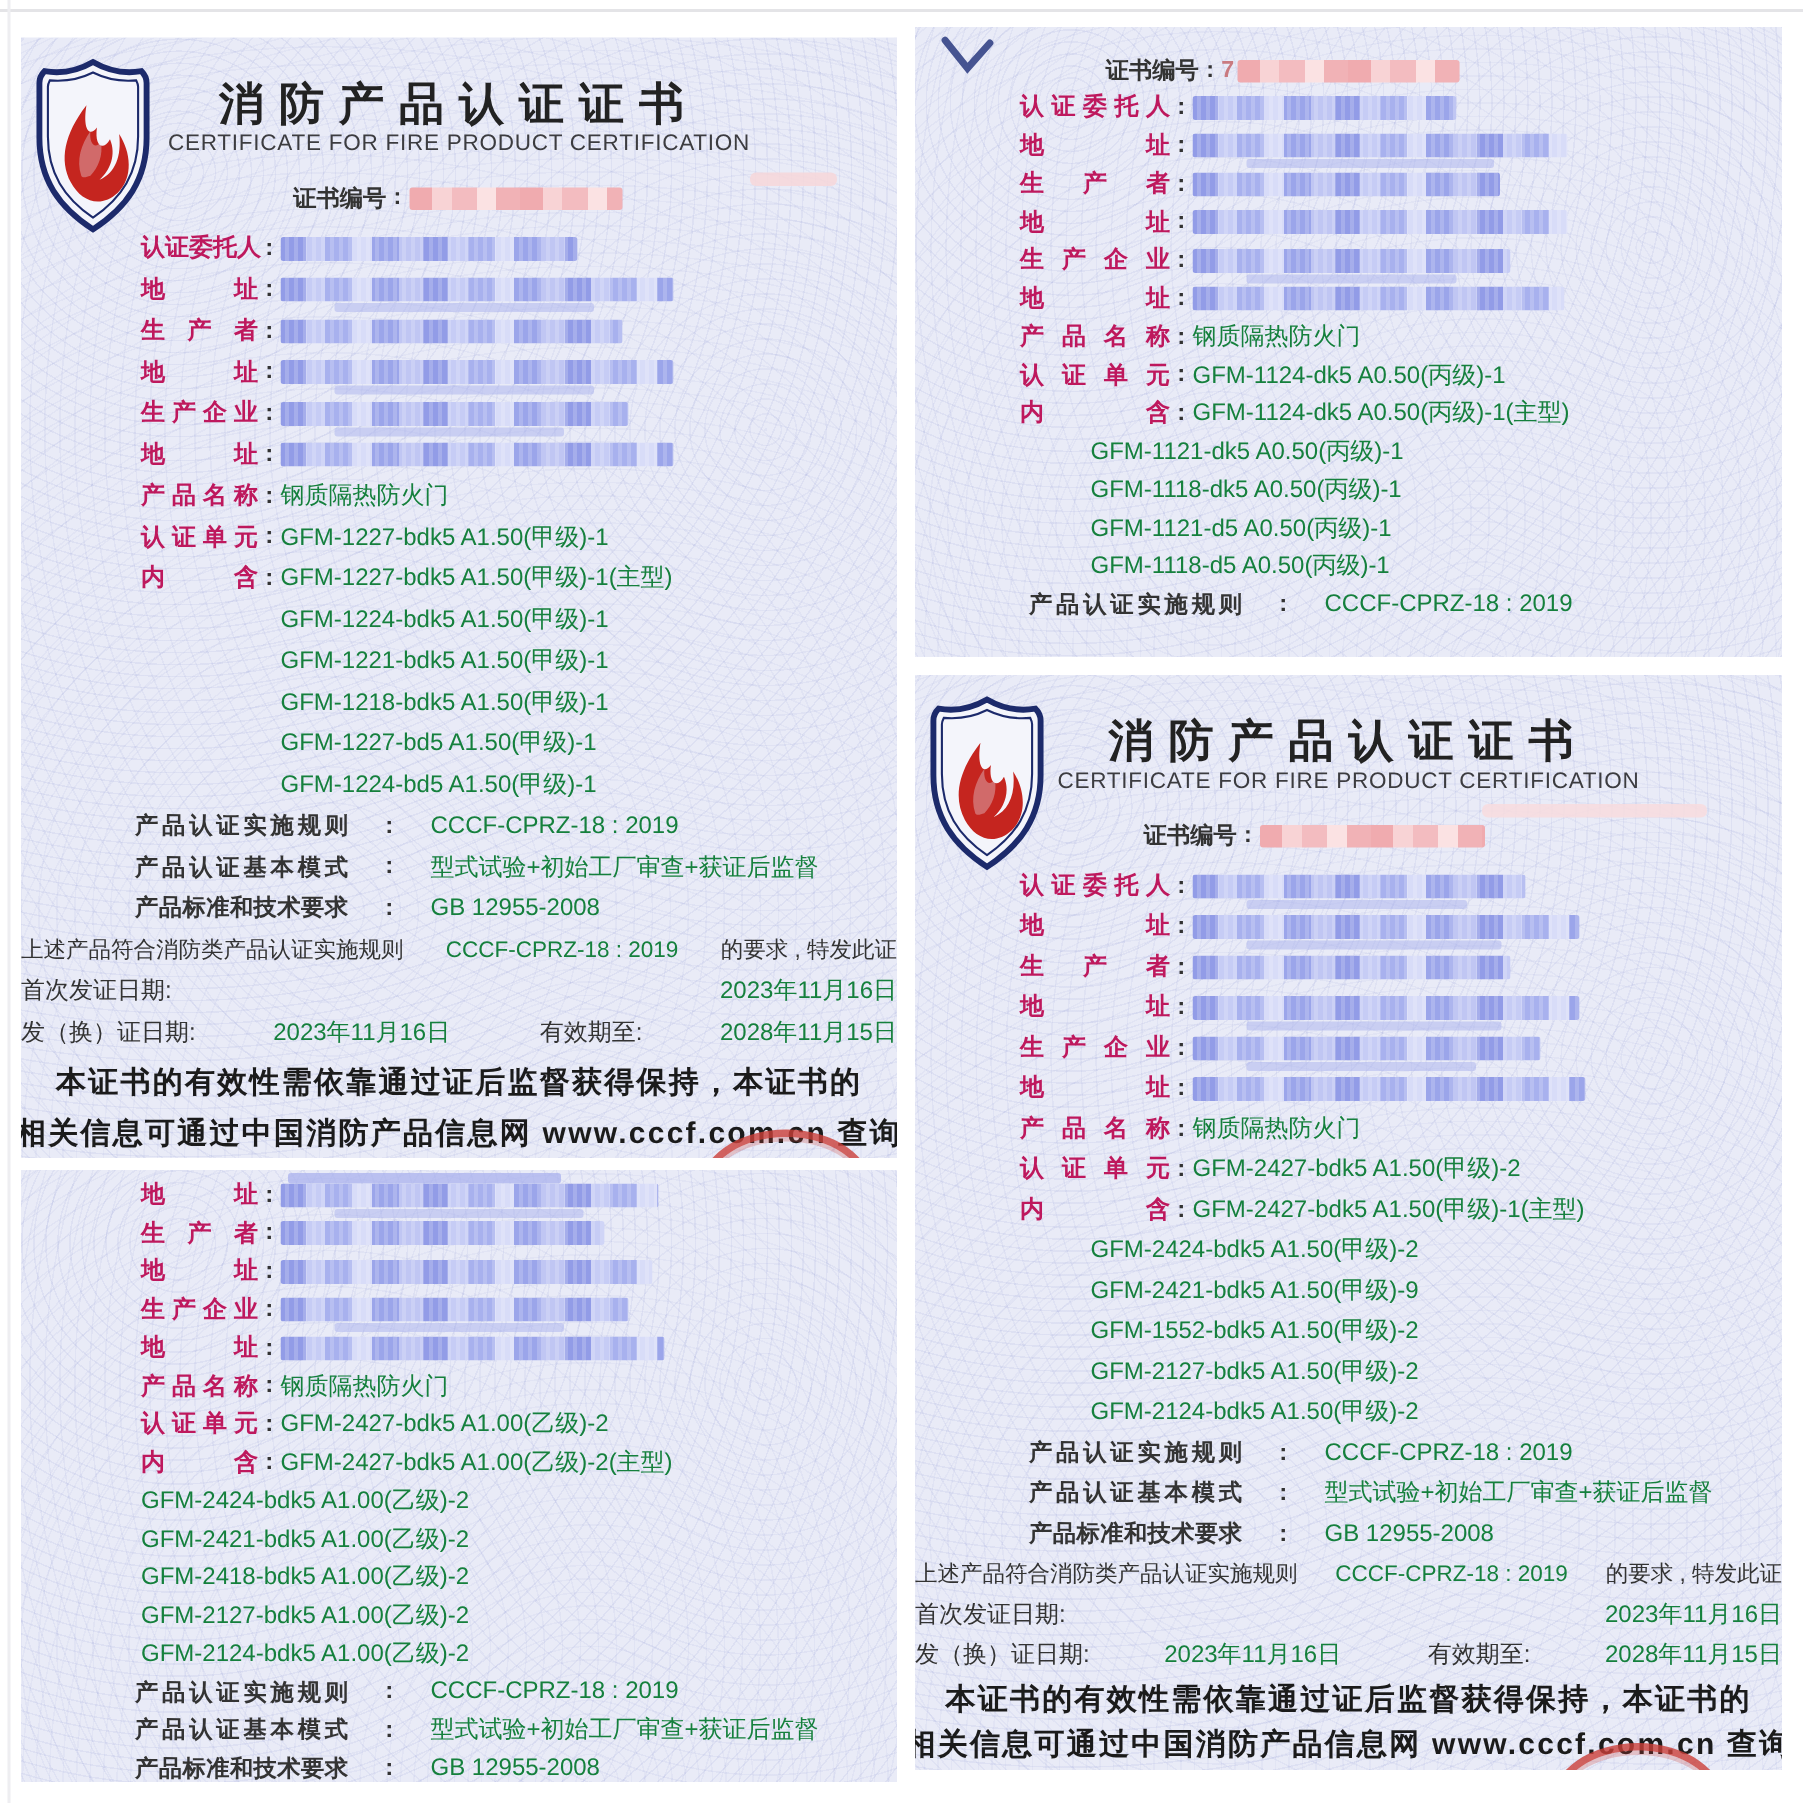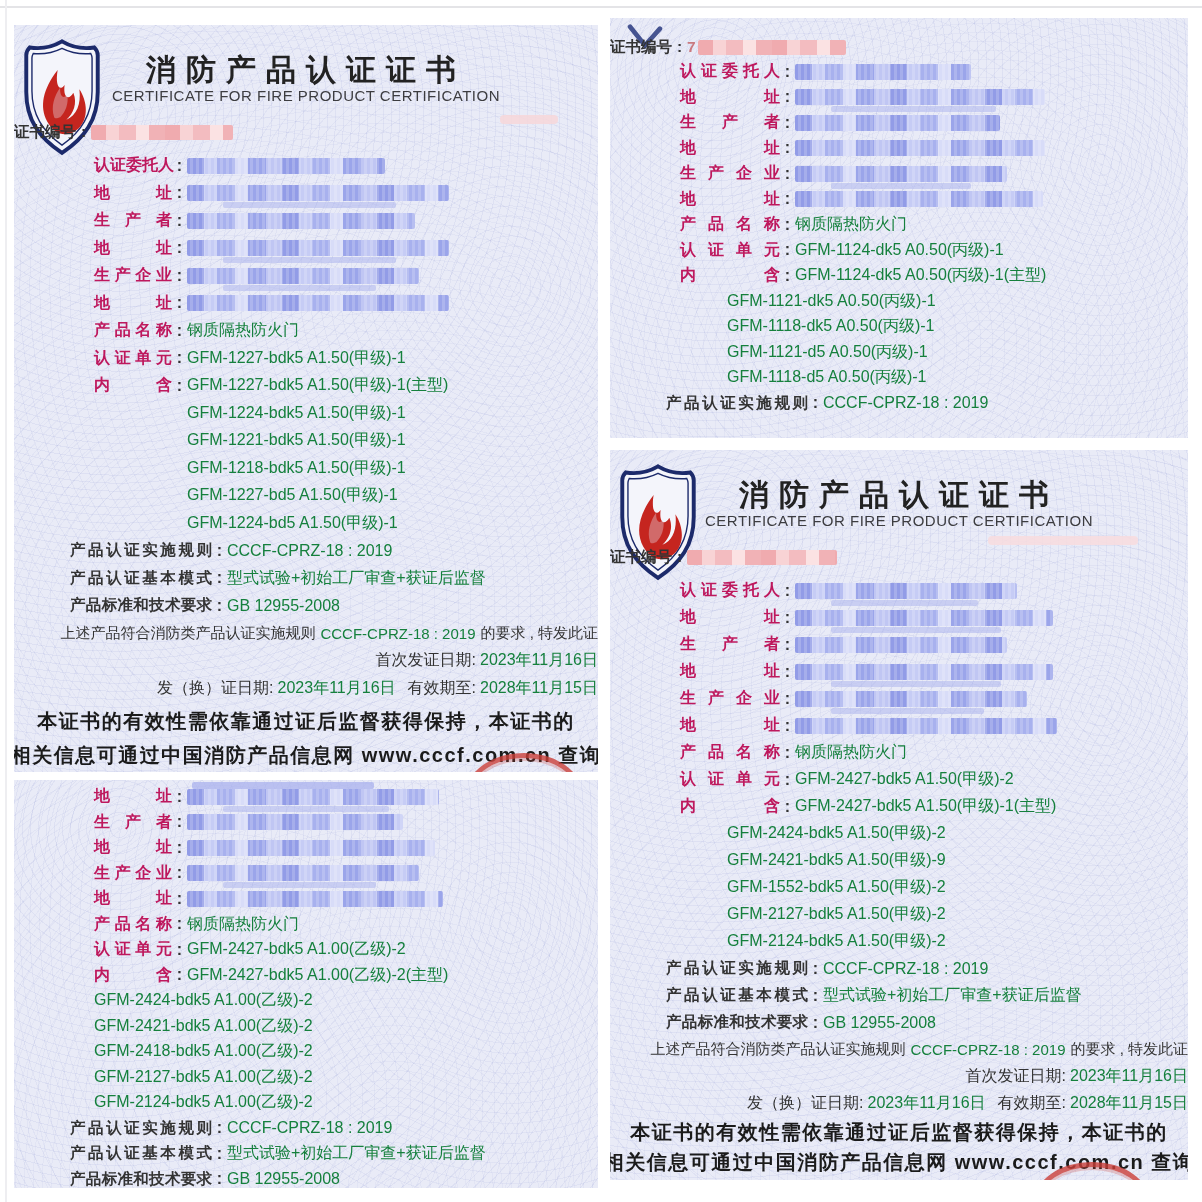--- a/index.html
+++ b/index.html
@@ -23,21 +23,21 @@
   .cert-d{left:610px;top:450px;width:578px;height:730px;}
 
   .hdr{position:relative;height:0;}
   .logo{position:absolute;top:12px;left:4px;width:88px;height:122px;}
   .logo-tip{position:absolute;top:6px;left:16px;width:38px;height:28px;opacity:.85;}
   .title{position:absolute;top:28px;left:0;width:100%;margin:0;text-align:center;
     font-size:30px;line-height:34px;font-weight:700;letter-spacing:10px;color:#222;}
   .subtitle{position:absolute;top:62px;left:0;width:100%;text-align:center;
     font-size:15px;line-height:18px;letter-spacing:.5px;color:#3c3c40;}
   .certno{position:absolute;top:96px;left:0;right:0;display:flex;align-items:center;
-    justify-content:flex-start;height:22px;font-size:15.5px;color:#333;font-weight:600;}
+    justify-content:center;height:22px;font-size:15.5px;color:#333;font-weight:600;}
   .cert-a .certno{padding-right:2px;}
   .cert-c .certno{top:18px;padding-right:88px;}
   .cert-d .certno{padding-right:46px;}
   .pink-smudge{position:absolute;border-radius:4px;background:#f7d7d9;opacity:.85;}
   .cert-a .pink-smudge{top:90px;right:40px;width:58px;height:9px;}
   .cert-d .pink-smudge{top:86px;right:50px;width:150px;height:9px;background:#f8dcde;}
 
   .content{position:relative;}
   .cert-a .content{padding-top:127px;}
   .cert-d .content{padding-top:127px;}
@@ -50,28 +50,28 @@
   .cert-c .row{padding-left:70px;}.cert-b .row{padding-left:80px;}
   .cert-d .row{padding-left:70px;}
 
   .jlbl{display:inline-block;width:78px;text-align:justify;text-align-last:justify;
     color:#be185d;font-weight:600;}
   .cert-c .jlbl,.cert-d .jlbl{width:100px;}
   .sep{display:inline-block;width:15px;text-align:center;color:#333;font-weight:600;}
   .val{color:#15803d;}
   .txt{color:#333;}
 
-  .row.long{padding-left:56px;}
+  .row.long{padding-left:76px;gap:20px;}
   .jlbl-long{display:inline-block;width:142px;font-size:15.5px;text-align:justify;
     text-align-last:justify;color:#333;font-weight:600;}
 
   .item-row{padding-left:173px;}
   .cert-c .item-row,.cert-d .item-row{padding-left:117px;}
 
-  .row.center{justify-content:flex-end;padding-left:16px;}
+  .row.center{justify-content:space-between;padding-left:0;}
   .stm{font-size:15px;}
   .stm .val{margin:0 5px;}
   .dates .val{margin-left:4px;}
   .dates .txt2{margin-left:12px;}
   .frow{height:30px;display:flex;align-items:center;justify-content:center;
     font-size:20px;font-weight:700;color:#1b1b1b;letter-spacing:1.5px;white-space:nowrap;}
   .cert-a .frow{margin-top:4px;}
 
   .redact{position:relative;display:inline-block;height:16px;border-radius:2px;
     background-image:

